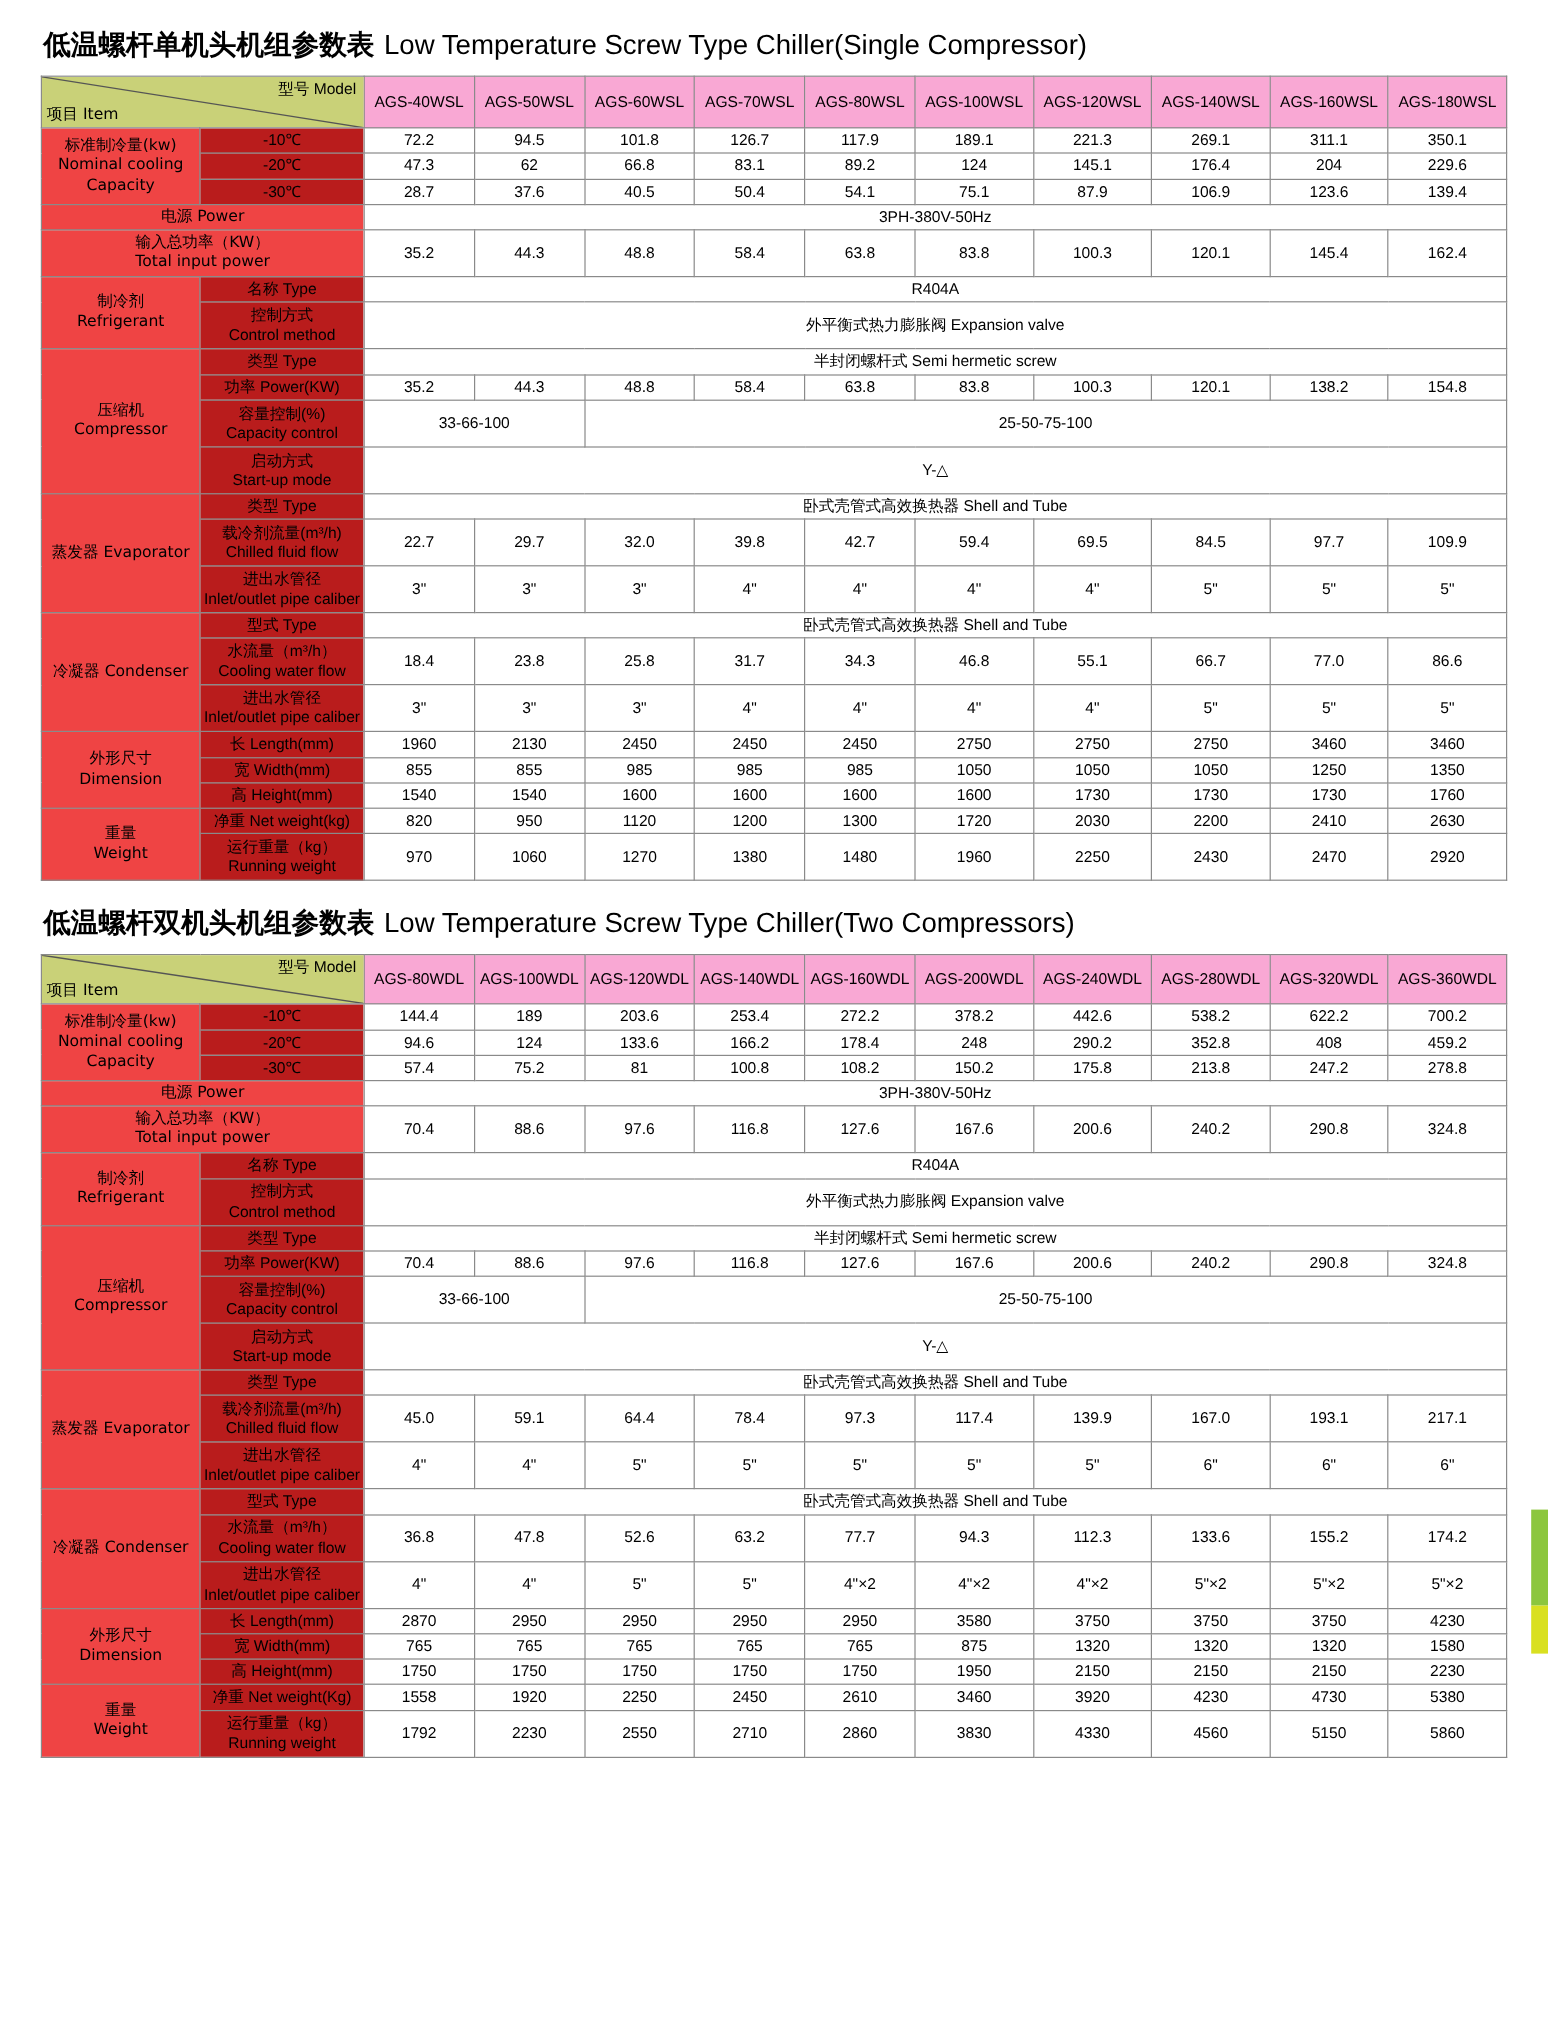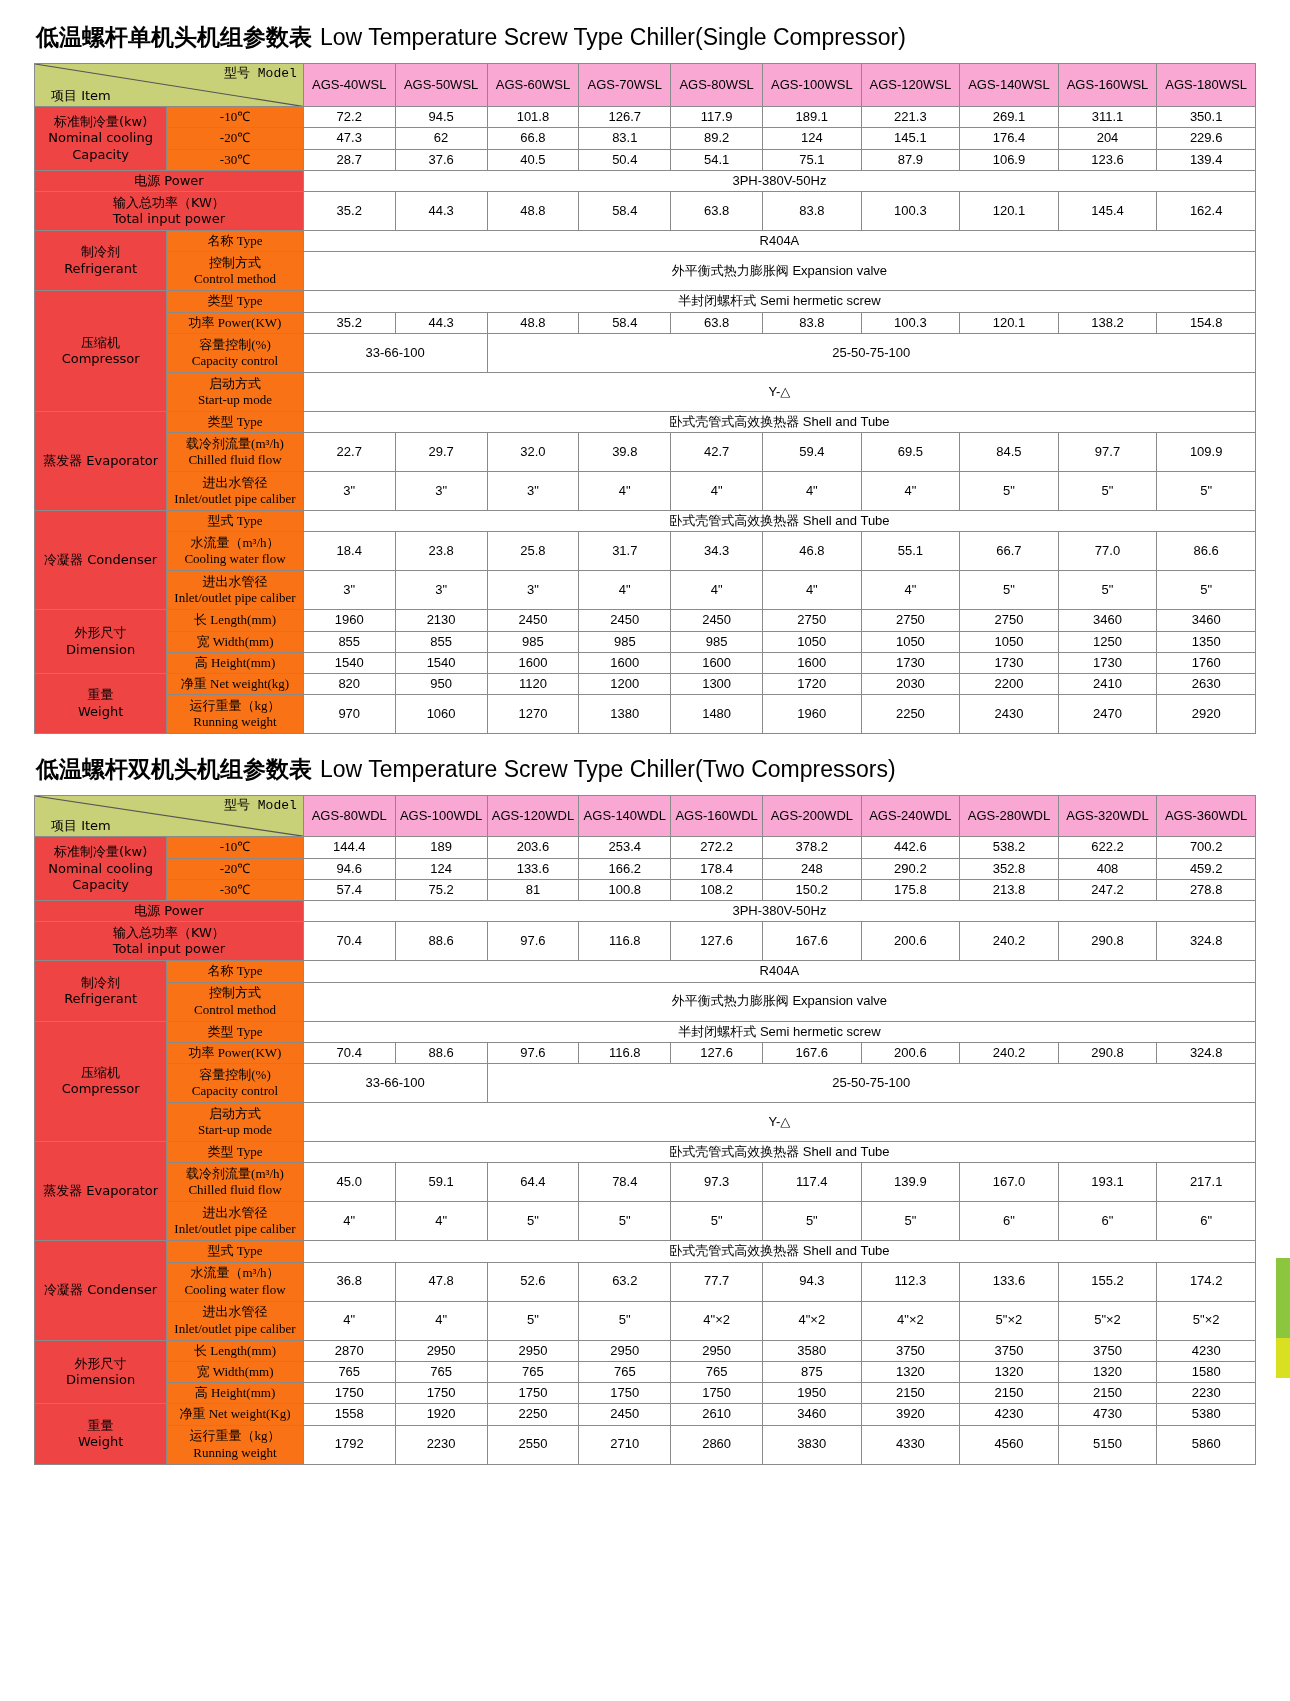--- a/index.html
+++ b/index.html
@@ -49,22 +49,22 @@
     font-size: 13px;
     line-height: 1.25;
     padding: 2px 1px;
   }
   
   .lbl {
     background: #ef4444;
     font-family: "DejaVu Sans", sans-serif;
   }
   .lbl2 {
-    background: #f97316;
-    font-family: Liberation Serif, serif;
+    background: #b91c1c;
+    font-family: Liberation Sans, sans-serif;
     margin-left: 23px;
   }
   .val {
     background: #ffffff;
   }
   .cn {
     font-family: "DejaVu Sans", sans-serif;
   }
   .two-line span {
     display: block;
@@ -78,25 +78,25 @@
   }
   .corner .diag {
     position: absolute;
     left: 0; top: 0; right: 0; bottom: 0;
   }
   .corner .model {
     position: absolute;
     right: 6px;
     top: 2px;
     font-size: 13px;
-    font-family: Liberation Mono, monospace;
+    font-family: Liberation Sans, sans-serif;
   }
   .corner .item {
     position: absolute;
-    left: 16px;
+    left: 4px;
     bottom: 2px;
     font-size: 13px;
     font-family: "DejaVu Sans", sans-serif;
   }
   .model-head {
     background: #f9a8d4;
     font-size: 13px;
     white-space: nowrap;
   }
   .t2 td { font-size: 12.5px; }

